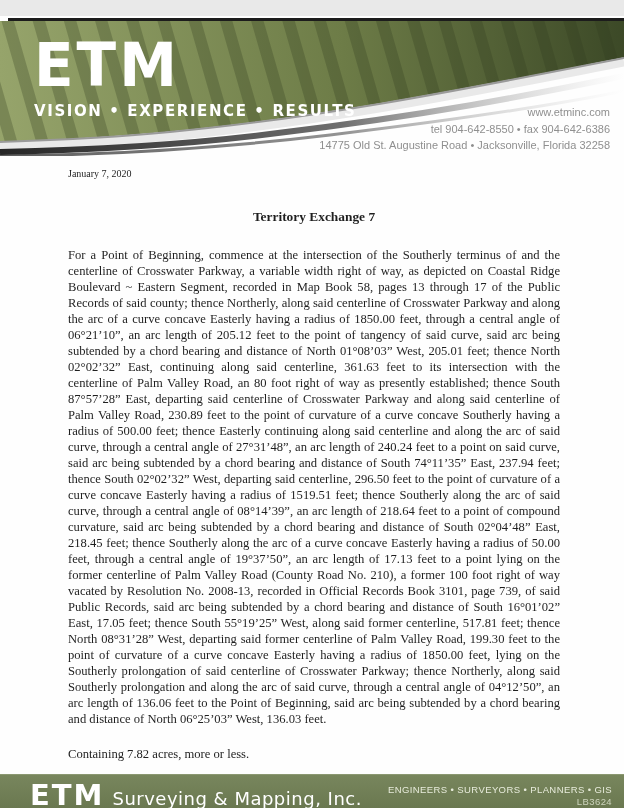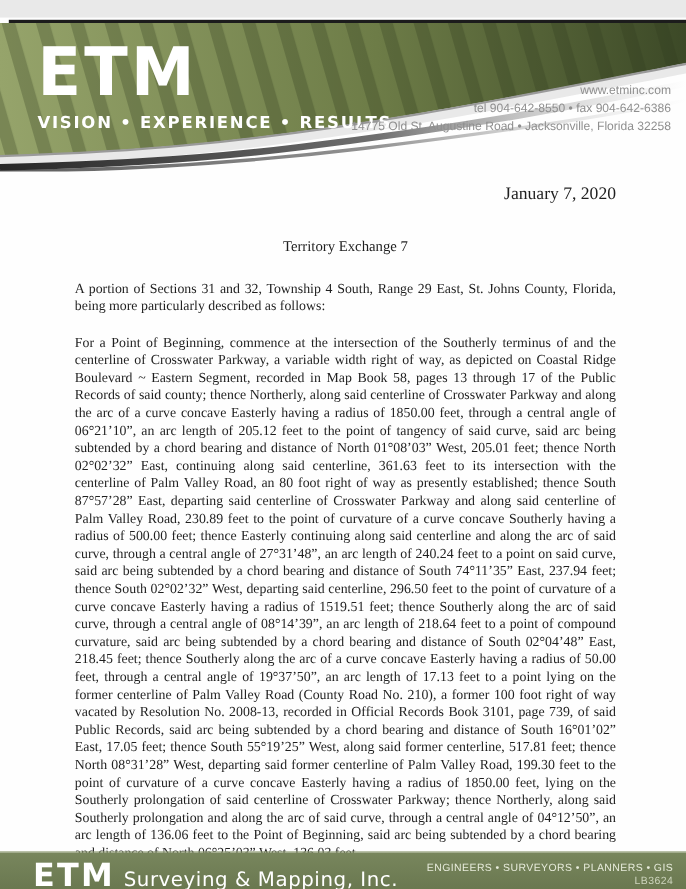--- a/index.html
+++ b/index.html
@@ -18,34 +18,34 @@
   }
   .logo-text {
     font-size:58px; font-weight:800; line-height:1;
     letter-spacing:3px; transform:scaleY(1.05);
   }
   .tagline {
     margin-top:8px; font-size:15px; font-weight:bold;
     letter-spacing:1.6px; white-space:nowrap;
   }
   .contact {
-    position:absolute; top:58px; right:14px; text-align:right;
+    position:absolute; top:88px; right:14px; text-align:right;
     font-family:"Liberation Sans", sans-serif; font-size:11px;
     line-height:1.5; color:#8f8f8f;
   }
 
   
   .doc-body { padding:12px 64px 0 68px; }
   .meta-row {
-    display:flex; justify-content:flex-end; align-items:flex-start;
-    font-size:16px;
+    display:flex; justify-content:space-between; align-items:flex-start;
+    font-size:10px;
   }
   .refs { text-align:right; line-height:1.35; }
   .title {
-    text-align:center; font-weight:normal; font-size:13.4px;
+    text-align:center; font-weight:bold; font-size:13.4px;
     margin:30px 0 22px 0;
   }
   .para {
     font-size:12.6px; line-height:16px; text-align:justify;
     margin:0 0 17px 0;
   }
   .closing { text-align:left; margin-top:19px; }
 
   
   .footer {
@@ -114,21 +114,20 @@
     </div>
   </div>
 
   <div class="doc-body">
     <div class="meta-row">
       <div class="date">January 7, 2020</div>
     </div>
 
     <div class="title">Territory Exchange 7</div>
 
-    <p class="para">A portion of Sections 31 and 32, Township 4 South, Range 29 East, St. Johns County, Florida, being more particularly described as follows:</p>
 
     <p class="para">For a Point of Beginning, commence at the intersection of the Southerly terminus of and the centerline of Crosswater Parkway, a variable width right of way, as depicted on Coastal Ridge Boulevard ~ Eastern Segment, recorded in Map Book 58, pages 13 through 17 of the Public Records of said county; thence Northerly, along said centerline of Crosswater Parkway and along the arc of a curve concave Easterly having a radius of 1850.00 feet, through a central angle of 06°21’10”, an arc length of 205.12 feet to the point of tangency of said curve, said arc being subtended by a chord bearing and distance of North 01°08’03” West, 205.01 feet; thence North 02°02’32” East, continuing along said centerline, 361.63 feet to its intersection with the centerline of Palm Valley Road, an 80 foot right of way as presently established; thence South 87°57’28” East, departing said centerline of Crosswater Parkway and along said centerline of Palm Valley Road, 230.89 feet to the point of curvature of a curve concave Southerly having a radius of 500.00 feet; thence Easterly continuing along said centerline and along the arc of said curve, through a central angle of 27°31’48”, an arc length of 240.24 feet to a point on said curve, said arc being subtended by a chord bearing and distance of South 74°11’35” East, 237.94 feet; thence South 02°02’32” West, departing said centerline, 296.50 feet to the point of curvature of a curve concave Easterly having a radius of 1519.51 feet; thence Southerly along the arc of said curve, through a central angle of 08°14’39”, an arc length of 218.64 feet to a point of compound curvature, said arc being subtended by a chord bearing and distance of South 02°04’48” East, 218.45 feet; thence Southerly along the arc of a curve concave Easterly having a radius of 50.00 feet, through a central angle of 19°37’50”, an arc length of 17.13 feet to a point lying on the former centerline of Palm Valley Road (County Road No. 210), a former 100 foot right of way vacated by Resolution No. 2008-13, recorded in Official Records Book 3101, page 739, of said Public Records, said arc being subtended by a chord bearing and distance of South 16°01’02” East, 17.05 feet; thence South 55°19’25” West, along said former centerline, 517.81 feet; thence North 08°31’28” West, departing said former centerline of Palm Valley Road, 199.30 feet to the point of curvature of a curve concave Easterly having a radius of 1850.00 feet, lying on the Southerly prolongation of said centerline of Crosswater Parkway; thence Northerly, along said Southerly prolongation and along the arc of said curve, through a central angle of 04°12’50”, an arc length of 136.06 feet to the Point of Beginning, said arc being subtended by a chord bearing and distance of North 06°25’03” West, 136.03 feet.</p>
 
     <p class="para closing">Containing 7.82 acres, more or less.</p>
   </div>
 
   <div class="footer">
     <div class="f-left">
       <span class="f-logo">ETM</span>
       <span class="f-name">Surveying &amp; Mapping, Inc.</span>

